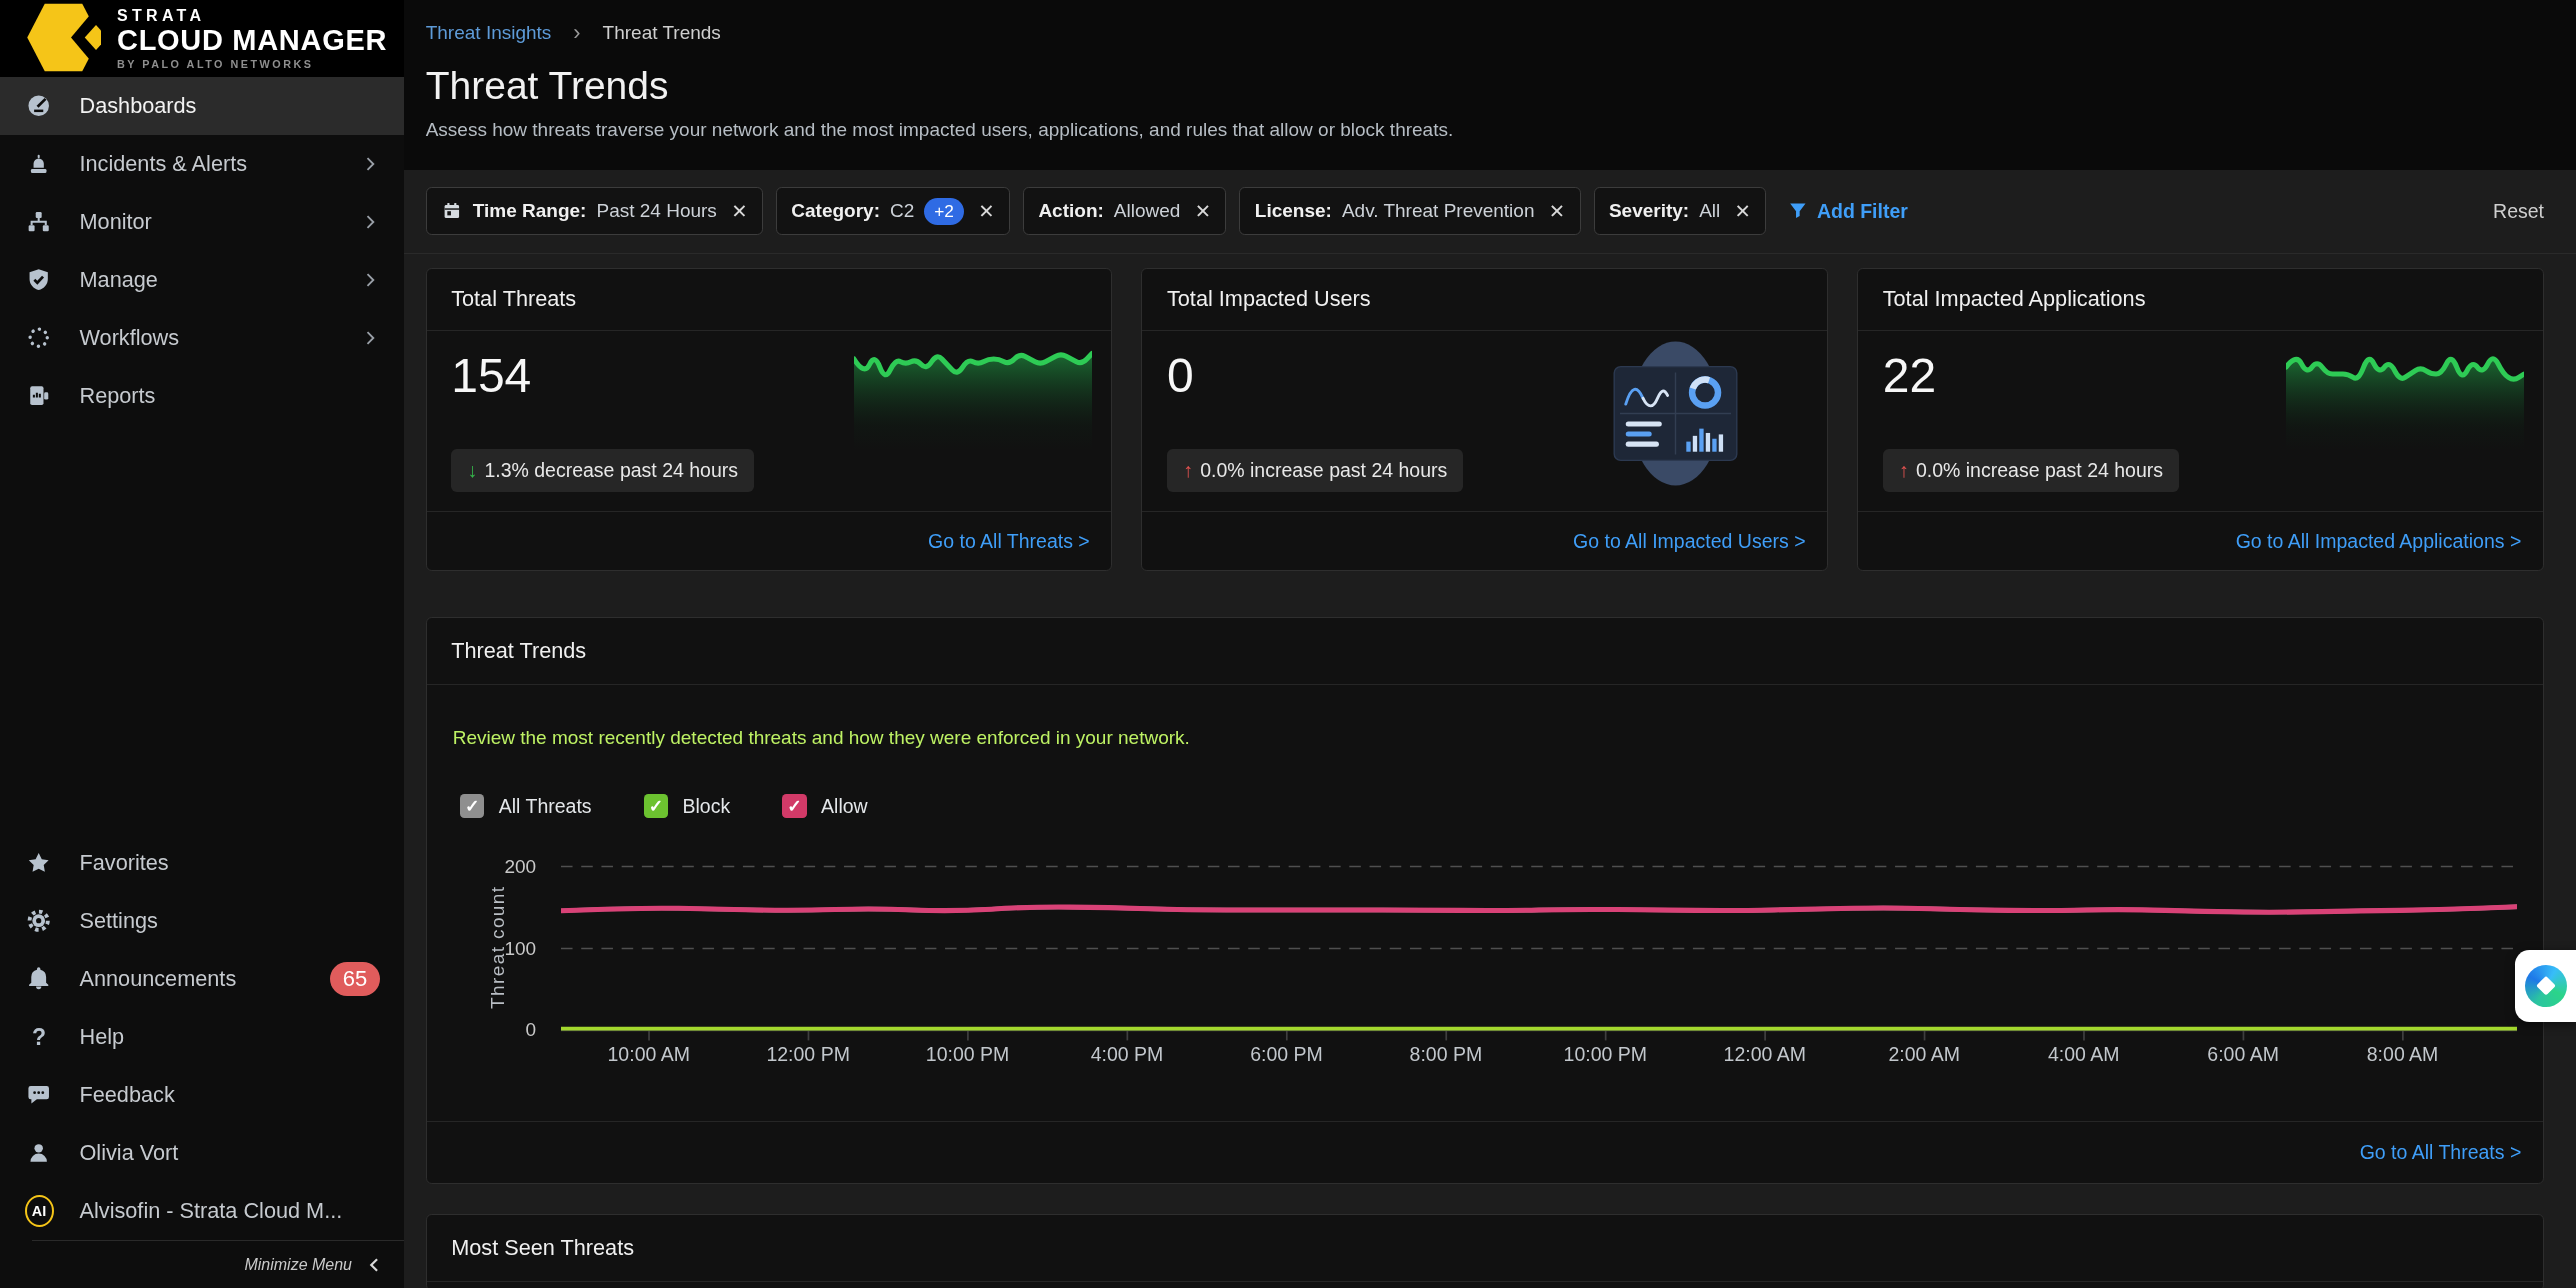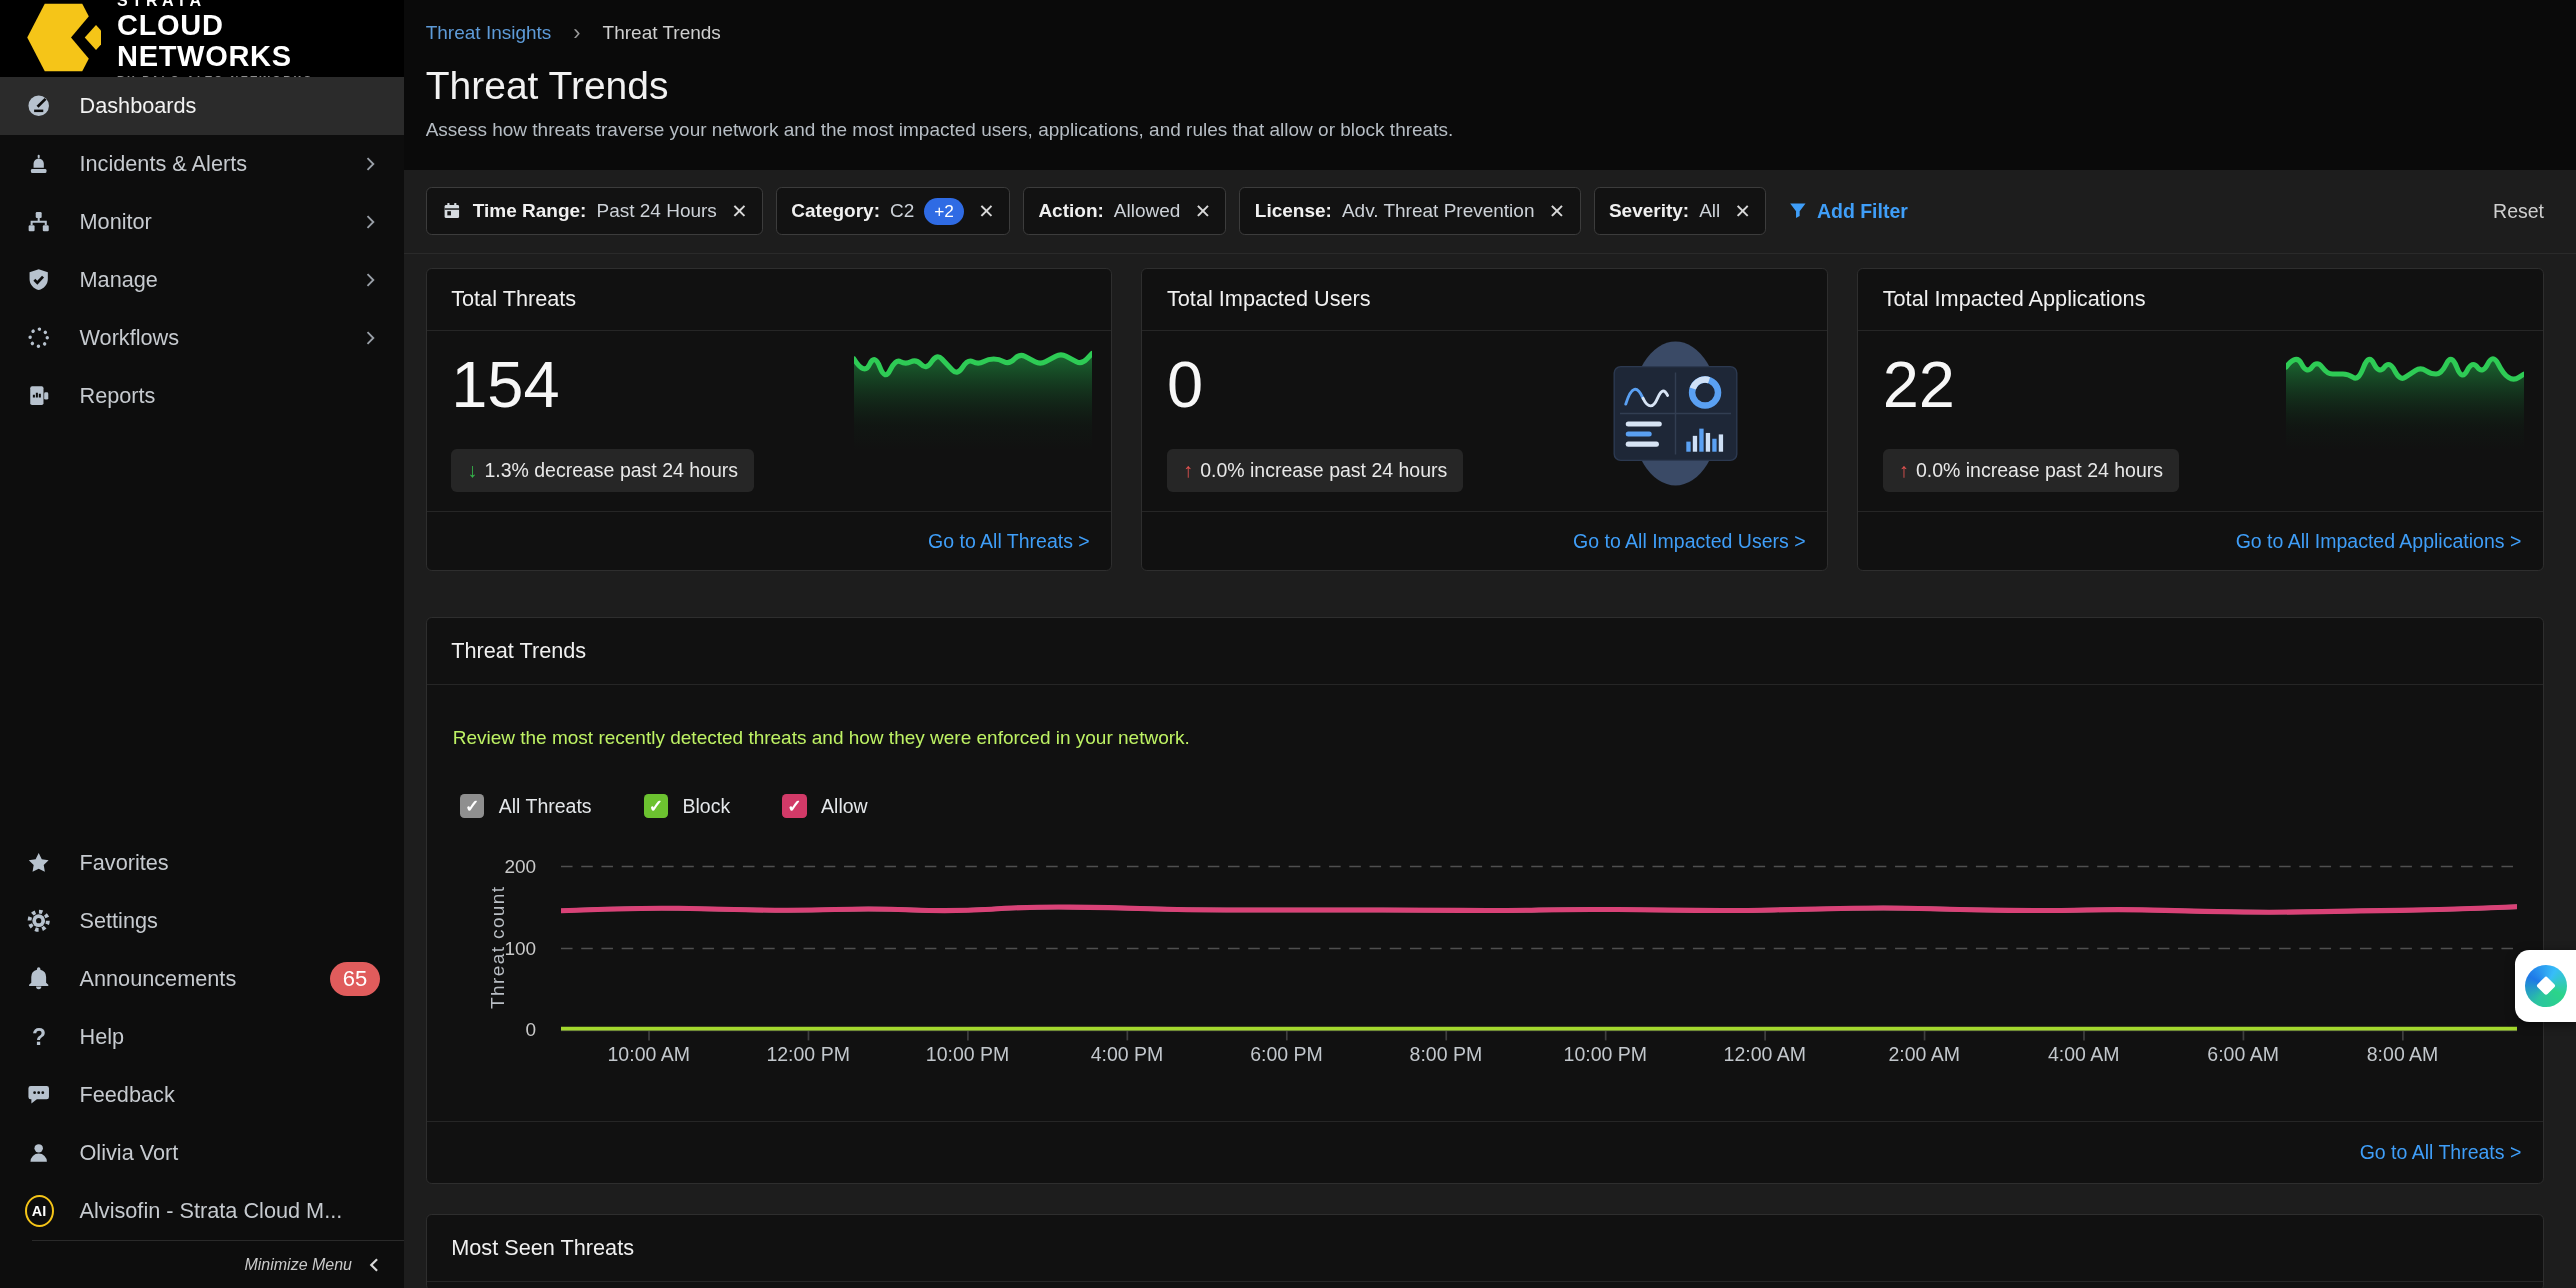--- a/index.html
+++ b/index.html
@@ -58,21 +58,21 @@
   .add-filter{display:flex;align-items:center;gap:8.7px;color:var(--accent_blue,#3f9ef8);
               font-size:19.5px;font-weight:bold;margin-left:7.2px;cursor:pointer;}
   .add-filter svg{width:21.7px;height:21.7px;}
   .reset-btn{margin-left:auto;color:#cfcfcf;font-size:19.5px;cursor:pointer;}
 
   .cards-row{display:flex;gap:29px;margin:14.4px 32px 0 21.7px;}
   .card{flex:1;background:#111;border:0.7px solid #2e2e2e;border-radius:5.8px;height:303px;
         display:flex;flex-direction:column;overflow:hidden;}
   .card-header{padding:17.3px 24.5px;font-size:21.7px;color:#f0f0f0;border-bottom:0.7px solid #262626;flex:none;}
   .card-body{flex:1;position:relative;padding:0 24.5px;}
-  .big-number{font-size:65px;color:#f7f7f7;margin-top:21.7px;line-height:1;}
+  .big-number{font-size:48px;color:#f7f7f7;margin-top:21.7px;line-height:1;}
   .change-pill{position:absolute;left:24.5px;bottom:19px;background:#262626;border-radius:5.8px;
                padding:10px 16px;font-size:19.5px;color:#e8e8e8;display:flex;align-items:center;gap:7.2px;}
   .change-arrow{font-weight:bold;font-size:20px;}
   .sparkline{position:absolute;right:19px;top:11.6px;width:238px;height:108px;}
   .illustration{position:absolute;right:83px;top:5.8px;width:137px;height:155px;}
   .card-footer{border-top:0.7px solid #262626;padding:17.3px 21.7px;text-align:right;font-size:19.5px;flex:none;}
   .link{color:var(--accent_blue,#3f9ef8);text-decoration:none;cursor:pointer;}
 
   .panel{margin:46px 32px 0 21.7px;background:#111;border:0.7px solid #2e2e2e;border-radius:5.8px;overflow:hidden;}
   .panel-header{padding:20px 24.5px;font-size:21.7px;color:#f0f0f0;border-bottom:0.7px solid #262626;}
@@ -110,21 +110,21 @@
   <div class="logo-block">
     <span>
       <svg width="75" height="81" viewBox="0 0 60 64">
         <polygon points="1,32 15,5 45,5 59,32 45,59 15,59" fill="#f5c518"></polygon>
         <polygon points="36,32 52,13 68,32 52,51" fill="#000"></polygon>
         <polygon points="47,32 56,22 65,32 56,42" fill="#f5c518"></polygon>
       </svg>
     </span>
     <div class="logo-text">
       <div class="l1">STRATA</div>
-      <div class="l2">CLOUD NETWORKS</div>
+      <div class="l2">CLOUD MANAGER</div>
       <div class="l3">BY PALO ALTO NETWORKS</div>
     </div>
   </div>
 
   <nav class="nav">
     <div class="nav-item selected">
       <span class="nav-icon">
         <svg viewBox="0 0 24 24">
             <circle cx="12" cy="12" r="9" fill="currentColor"></circle>
             <path d="M11 13 18 6" stroke="#0d0d0d" stroke-width="2.4"></path>

